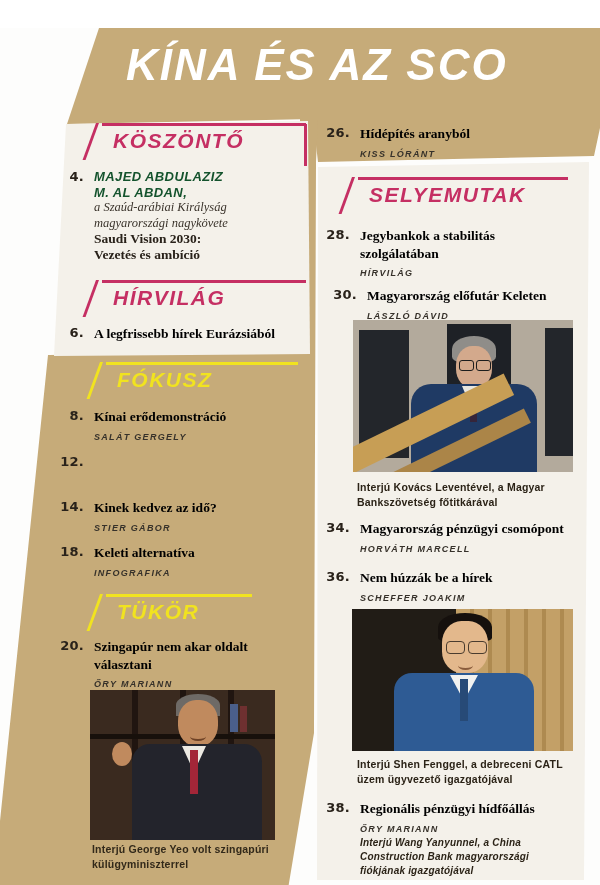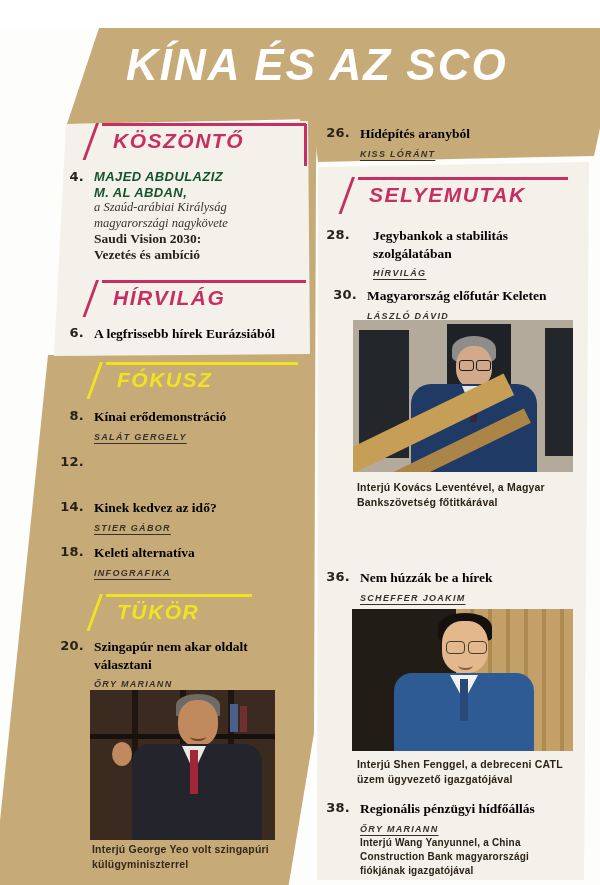--- a/index.html
+++ b/index.html
@@ -48,21 +48,21 @@
     font:700 13px "DejaVu Sans", sans-serif; letter-spacing:0.2px;
   }
   .item .body { width:200px; }
   .item.rcol .body { width:212px; }
   .item .t {
     font:700 13.5px "Liberation Serif", serif; line-height:1.3; color:#000000;
   }
   .item .a {
     display:inline-block; margin-top:5px;
     font:italic 700 9px "Liberation Sans", sans-serif; letter-spacing:1.3px;
-    color:#36312a; text-decoration:underline; text-underline-offset:2.5px;
+    color:#36312a; text-underline-offset:2.5px;
     text-decoration-thickness:1.2px;
   }
   .nameline { font:italic 700 13px "Liberation Sans", sans-serif; letter-spacing:0.4px; line-height:1.2; color:#14532d; }
   .roleline { font:italic 400 12.5px "Liberation Serif", serif; line-height:1.24; color:#3a332b; }
   .boldline { font:700 13.5px "Liberation Serif", serif; line-height:1.2; color:#29221a; }
 
   
   .caption {
     position:absolute; font:700 10.5px "Liberation Sans", sans-serif;
     line-height:1.4; letter-spacing:0.2px; color:#2b2317;
@@ -230,21 +230,21 @@
       <span class="a">KISS LÓRÁNT</span>
     </div>
   </div>
 
   <div class="sec pink" style="left:352px; top:149px;">
     <div class="line" style="width:210px"></div>
     <div class="slash"></div>
     <div class="lbl">SELYEMUTAK</div>
   </div>
 
-  <div class="item rcol" style="left:318px; top:199px;gap:13px;">
+  <div class="item rcol" style="left:318px; top:199px;">
     <div class="num">28.</div>
     <div class="body" style="width:165px;">
       <div class="t">Jegybankok a stabilitás szolgálatában</div>
       <span class="a">HÍRVILÁG</span>
     </div>
   </div>
 
   <div class="item rcol" style="left:318px; top:259px;padding-left:7px;">
     <div class="num">30.</div>
     <div class="body">
@@ -262,20 +262,27 @@
     <div class="gl"></div>
     <div class="gl2"></div>
     <div class="suit"></div>
     <div class="shirt"></div>
     <div class="tie"></div>
     <div class="beam1"></div>
     <div class="beam2"></div>
   </div>
   <div class="caption" style="left:357px; top:452px; width:235px;">Interjú Kovács Leventével, a Magyar Bankszövetség főtitkárával</div>
 
+  <div class="item rcol" style="left:318px; top:492px;">
+    <div class="num">34.</div>
+    <div class="body">
+      <div class="t">Magyarország pénzügyi csomópont</div>
+      <span class="a">HORVÁTH MARCELL</span>
+    </div>
+  </div>
 
   <div class="item rcol" style="left:318px; top:541px;">
     <div class="num">36.</div>
     <div class="body">
       <div class="t">Nem húzzák be a hírek</div>
       <span class="a">SCHEFFER JOAKIM</span>
     </div>
   </div>
 
   <div class="photo" id="photo-shen">
@@ -291,15 +298,15 @@
   </div>
   <div class="caption" style="left:357px; top:729px; width:235px;">Interjú Shen Fenggel, a debreceni CATL üzem ügyvezető igazgatójával</div>
 
   <div class="item rcol" style="left:318px; top:772px;">
     <div class="num">38.</div>
     <div class="body">
       <div class="t">Regionális pénzügyi hídfőállás</div>
       <span class="a">ŐRY MARIANN</span>
     </div>
   </div>
-  <div class="note" style="left:360px; top:808px;">Interjú Wang Yanyunnel, a China Construction Bank magyarországi fiókjának igazgatójával</div>
+  <div class="note" style="left:360px; top:808px;font-style:italic;">Interjú Wang Yanyunnel, a China Construction Bank magyarországi fiókjának igazgatójával</div>
 
 </div>
 
 </body></html>

